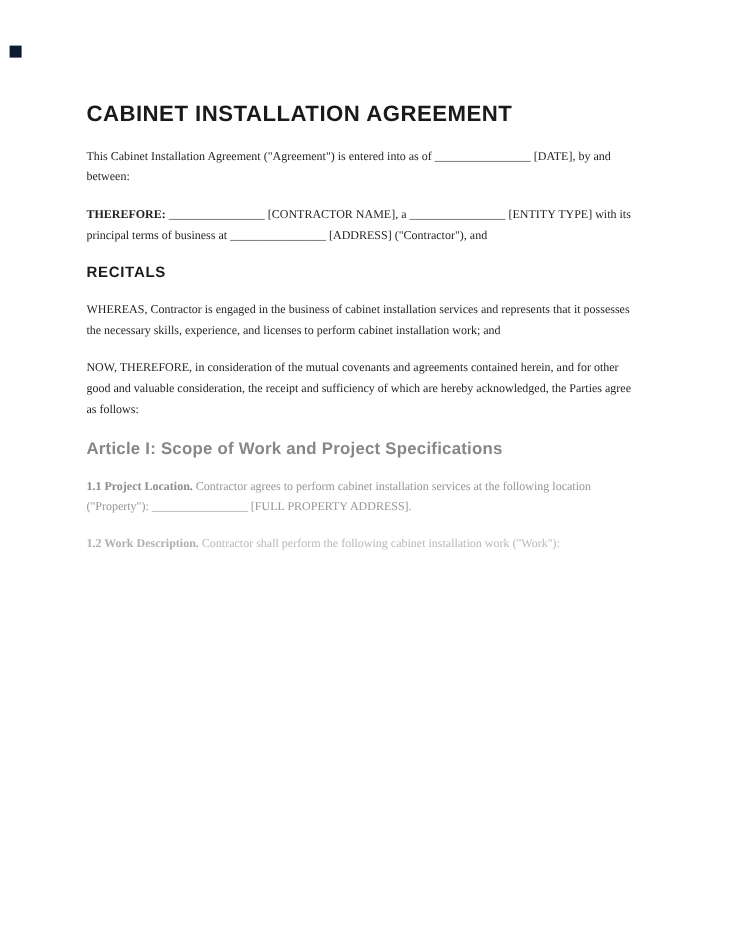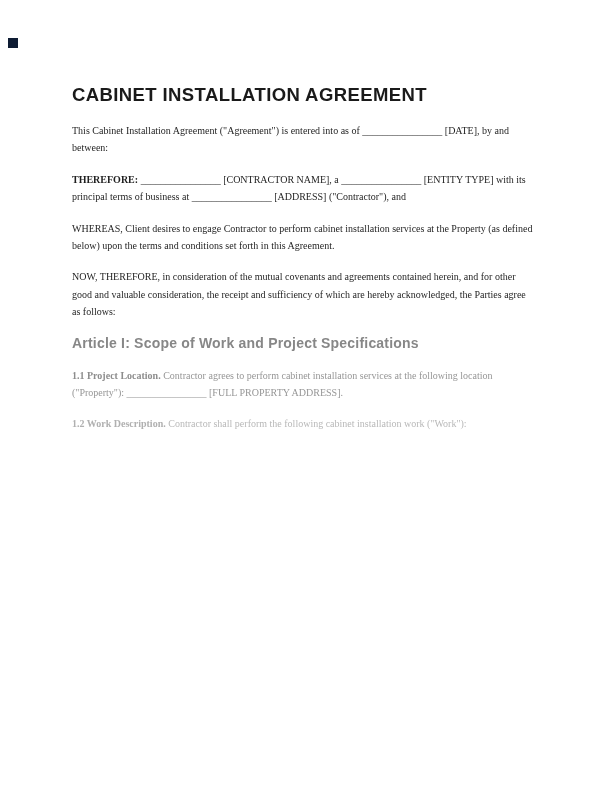--- a/index.html
+++ b/index.html
@@ -62,23 +62,24 @@
 
   <div class="content">
     <h1 class="doc-title">CABINET INSTALLATION AGREEMENT</h1>
 
     <p class="body"><span>This Cabinet Installation Agreement ("Agreement") is entered into as of ________________ [DATE], by and between:</span></p>
 
     <p class="body"><span class="seg-b">THEREFORE: </span><span>________________ [CONTRACTOR NAME], a ________________ [ENTITY TYPE] with its principal terms of business at ________________ [ADDRESS] ("Contractor"), and</span></p>
 
 
 
+    <h2 class="h-recitals">RECITALS</h2>
 
+    <p class="body"><span>WHEREAS, Contractor is engaged in the business of cabinet installation services and represents that it possesses the necessary skills, experience, and licenses to perform cabinet installation work; and</span></p>
 
-    <p class="body"><span>WHEREAS, Client desires to engage Contractor to perform cabinet installation services at the Property (as defined below) upon the terms and conditions set forth in this Agreement.</span></p>
 
     <p class="body"><span>NOW, THEREFORE, in consideration of the mutual covenants and agreements contained herein, and for other good and valuable consideration, the receipt and sufficiency of which are hereby acknowledged, the Parties agree as follows:</span></p>
 
     <h3 class="h-article">Article I: Scope of Work and Project Specifications</h3>
 
     <p class="body s11"><span class="seg-b">1.1 Project Location. </span><span>Contractor agrees to perform cabinet installation services at the following location ("Property"): ________________ [FULL PROPERTY ADDRESS].</span></p>
 
     <p class="body s12"><span class="seg-b">1.2 Work Description. </span><span>Contractor shall perform the following cabinet installation work ("Work"):</span></p>
   </div>
 

